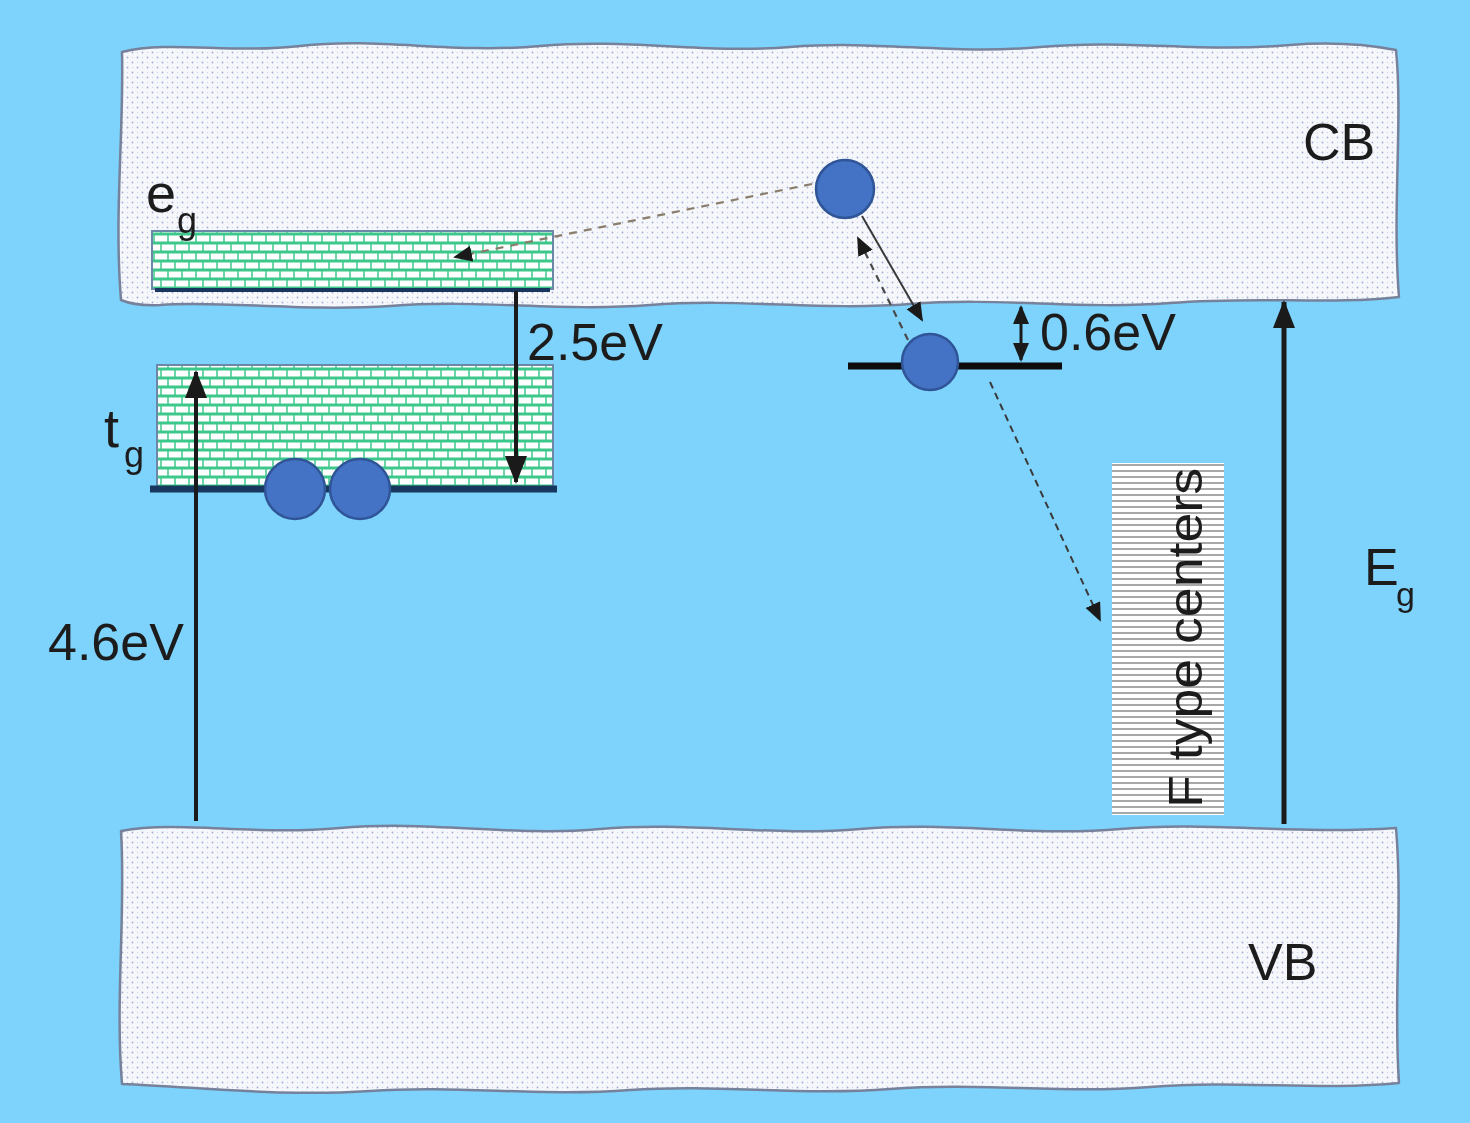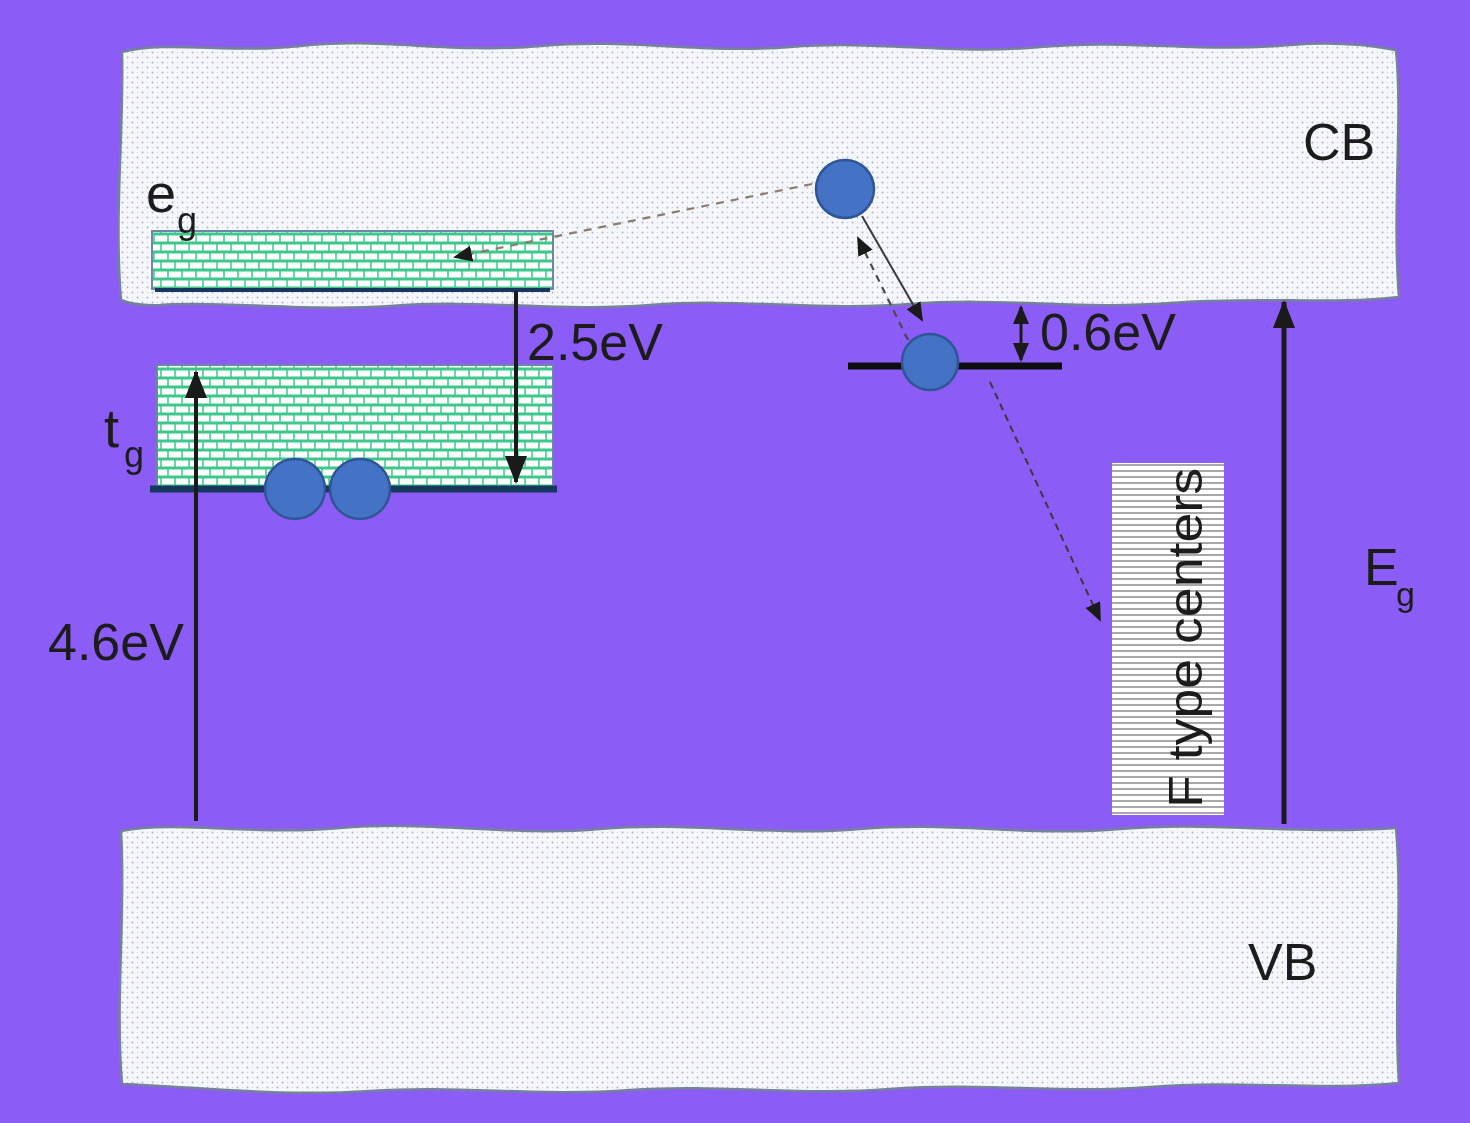--- a/index.html
+++ b/index.html
@@ -1,19 +1,19 @@
 <!DOCTYPE html>
 <html><head>
 <meta charset="utf-8">
 <style>
   html,body{margin:0;padding:0;background:#ffffff;}
   .canvas{
     position:relative;
     width:1470px;height:1123px;
-    background:#8b5cf6;
+    background:#7dd3fc;
     font-family:"Liberation Sans", sans-serif;
     overflow:hidden;
   }
   svg text{
     font-family:"Liberation Sans", sans-serif;
     fill:#1c1c1c;
   }
   .lbl-big{font-size:52px;}
   .lbl-level{font-size:54px;}
   .lbl-sub{font-size:36px;}

